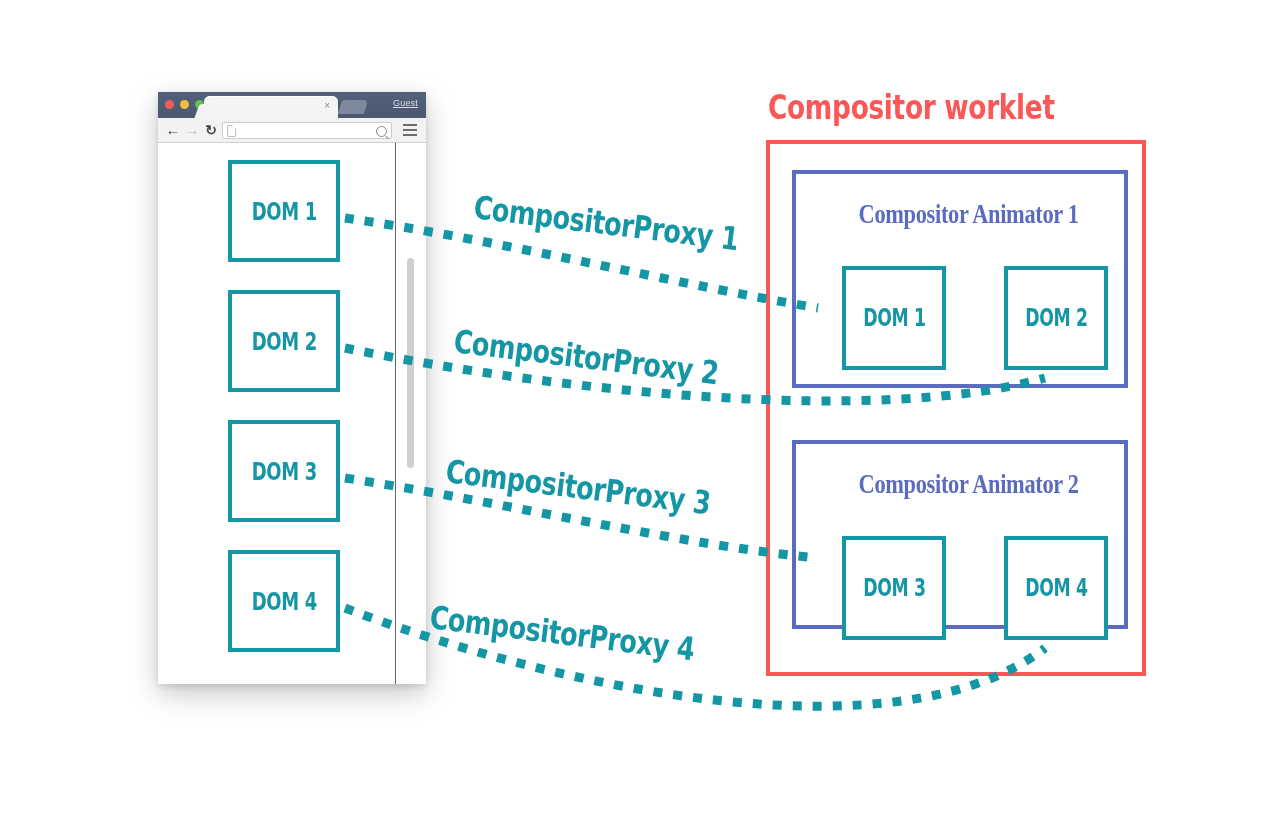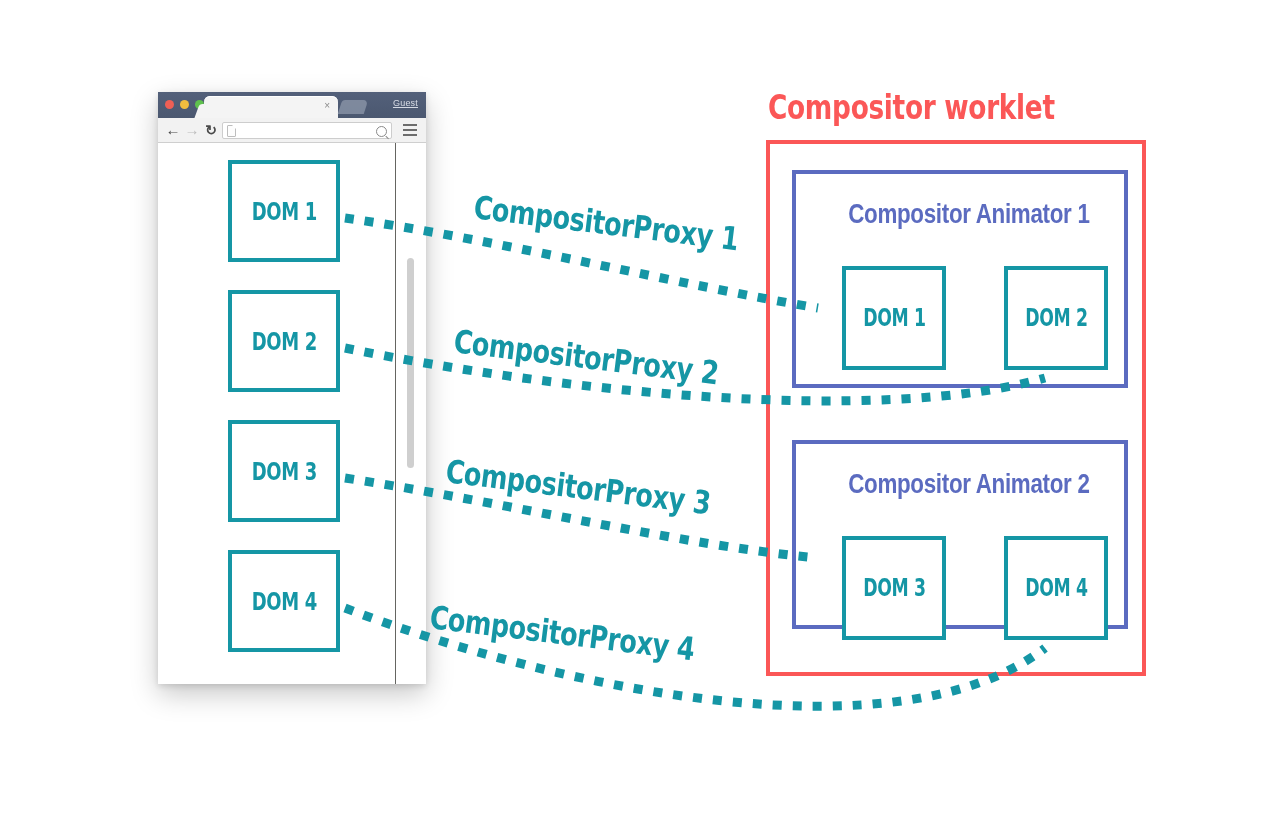--- a/index.html
+++ b/index.html
@@ -251,21 +251,21 @@
     border: 4px solid #5b6bc0;
     background: #ffffff;
   }
   #animator-1 { top: 26px;  height: 218px; }
   #animator-2 { top: 296px; height: 189px; padding-left: 8px; }
   .animator-title {
     position: absolute;
     left: 0; right: 0;
     top: 24px;
     text-align: center;
-    font-family: Liberation Sans, sans-serif;
+    font-family: Liberation Serif, serif;
     font-weight: bold;
     font-size: 28px;
     color: #5b6bc0;
     letter-spacing: -0.4px;
     white-space: nowrap;
     margin-left: 18px;
   }
   .animator-title > span {
     display: inline-block;
     transform: scaleX(0.80);

